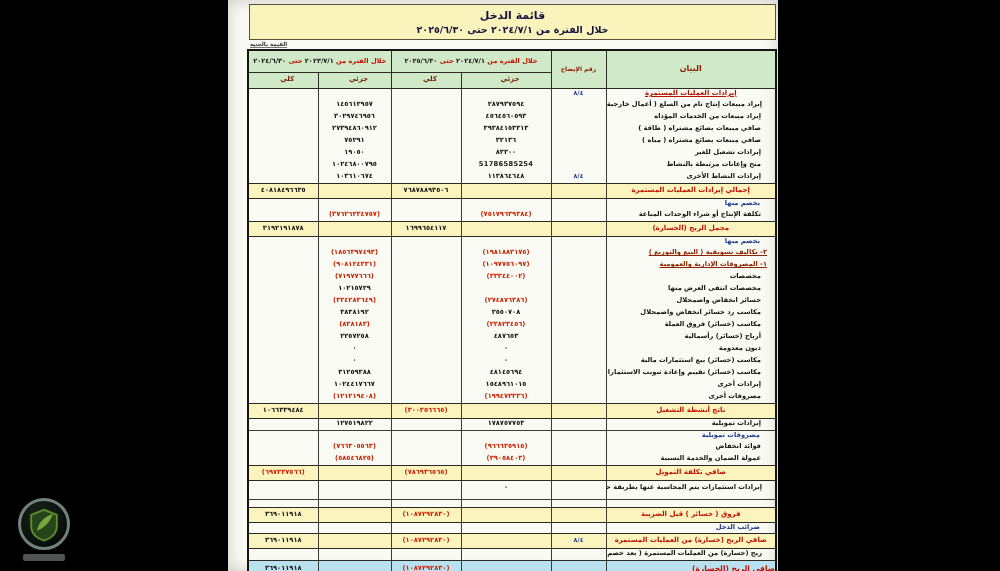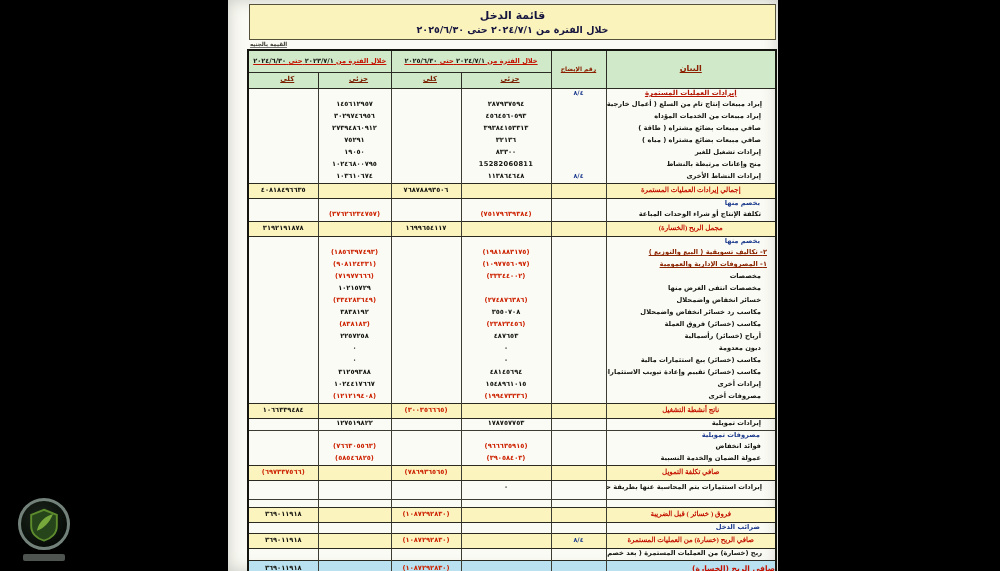--- a/index.html
+++ b/index.html
@@ -32,21 +32,20 @@
   
   table.statement {
     position:absolute; left:19px; top:49px; width:528px;
     border-collapse:collapse; table-layout:fixed; direction:rtl;
     border:2px solid #15150f;
   }
   th, td { line-height:1.05; vertical-align:middle; overflow:hidden; white-space:nowrap; }
   thead th {
     background:#cfe9c9; border:1px solid #2c2c24;
     font-weight:bold;
-    text-decoration:underline;
   }
   .h-statement { font-size:8px; color:#8b2000; }
   .h-note { font-size:6px; color:#8b2000; }
   .h-period { font-size:6.6px; color:#c41200; height:22px; }
   .h-period .h-date { color:#15150f; }
   .h-sub { font-size:7px; color:#7a2000; height:16px;padding-left:8px; }
   tbody td {
     border-left:1px solid #3c3c32; border-right:1px solid #3c3c32;
     font-weight:bold; color:#15150f;
   }
@@ -60,21 +59,21 @@
   .row-section td { height:11px; }
   .row-section td.c-label { color:#b41400; text-decoration:underline; text-align:center; padding-right:0; font-size:7px; }
   .row-deduct td  { height:11px; }
   .row-deduct td.c-label { color:#1f3d8f; padding-right:15px; }
   .row-maroon td  { height:12px; }
   .row-maroon td.c-label { color:#8b2500; text-decoration:underline; padding-right:8px; }
   .row-subtotal td {
     height:15px; background:#fcf4bf;
     border-top:1.2px solid #2a2a20; border-bottom:1.2px solid #2a2a20;
   }
-  .row-subtotal td.c-label { color:#c41200; text-align:center; padding-right:0; font-size:7px;font-family:Liberation Serif, serif; }
+  .row-subtotal td.c-label { color:#c41200; text-align:center; padding-right:0; font-size:7px; }
   .row-final td {
     height:18px; background:#b9e1ef; border-top:1.4px solid #2a2a20;
   }
   .row-final td.c-label { color:#c41200; text-align:right; padding-right:0; font-size:7.5px; }
   .row-spacer td { height:8px; }
   tr.sep td { border-bottom:1px solid #3c3c32; }
   
   .logo { position:absolute; left:8px; top:498px; width:72px;
           display:flex; flex-direction:column; align-items:center; }
   .logo-circle {
@@ -176,21 +175,21 @@
           <td class="c-label" dir="rtl">إيرادات تشغيل للغير</td>
           <td class="c-note" dir="ltr"></td>
           <td class="c-num" dir="ltr">٨٣٣٠٠</td>
           <td class="c-num" dir="ltr"></td>
           <td class="c-num" dir="ltr">١٩٠٥٠</td>
           <td class="c-num" dir="ltr"></td>
         </tr>
         <tr class="row-item">
           <td class="c-label" dir="rtl">منح وإعانات مرتبطة بالنشاط</td>
           <td class="c-note" dir="ltr"></td>
-          <td class="c-num" dir="ltr">15282060811</td>
+          <td class="c-num" dir="ltr">51786585254</td>
           <td class="c-num" dir="ltr"></td>
           <td class="c-num" dir="ltr">١٠٢٤٦٨٠٠٧٩٥</td>
           <td class="c-num" dir="ltr"></td>
         </tr>
         <tr class="row-item">
           <td class="c-label" dir="rtl">إيرادات النشاط الأخرى</td>
           <td class="c-note" dir="ltr">٨/٤</td>
           <td class="c-num" dir="ltr">١١٣٨٦٤٦٤٨</td>
           <td class="c-num" dir="ltr"></td>
           <td class="c-num" dir="ltr">١٠٣٦١٠٦٧٤</td>

